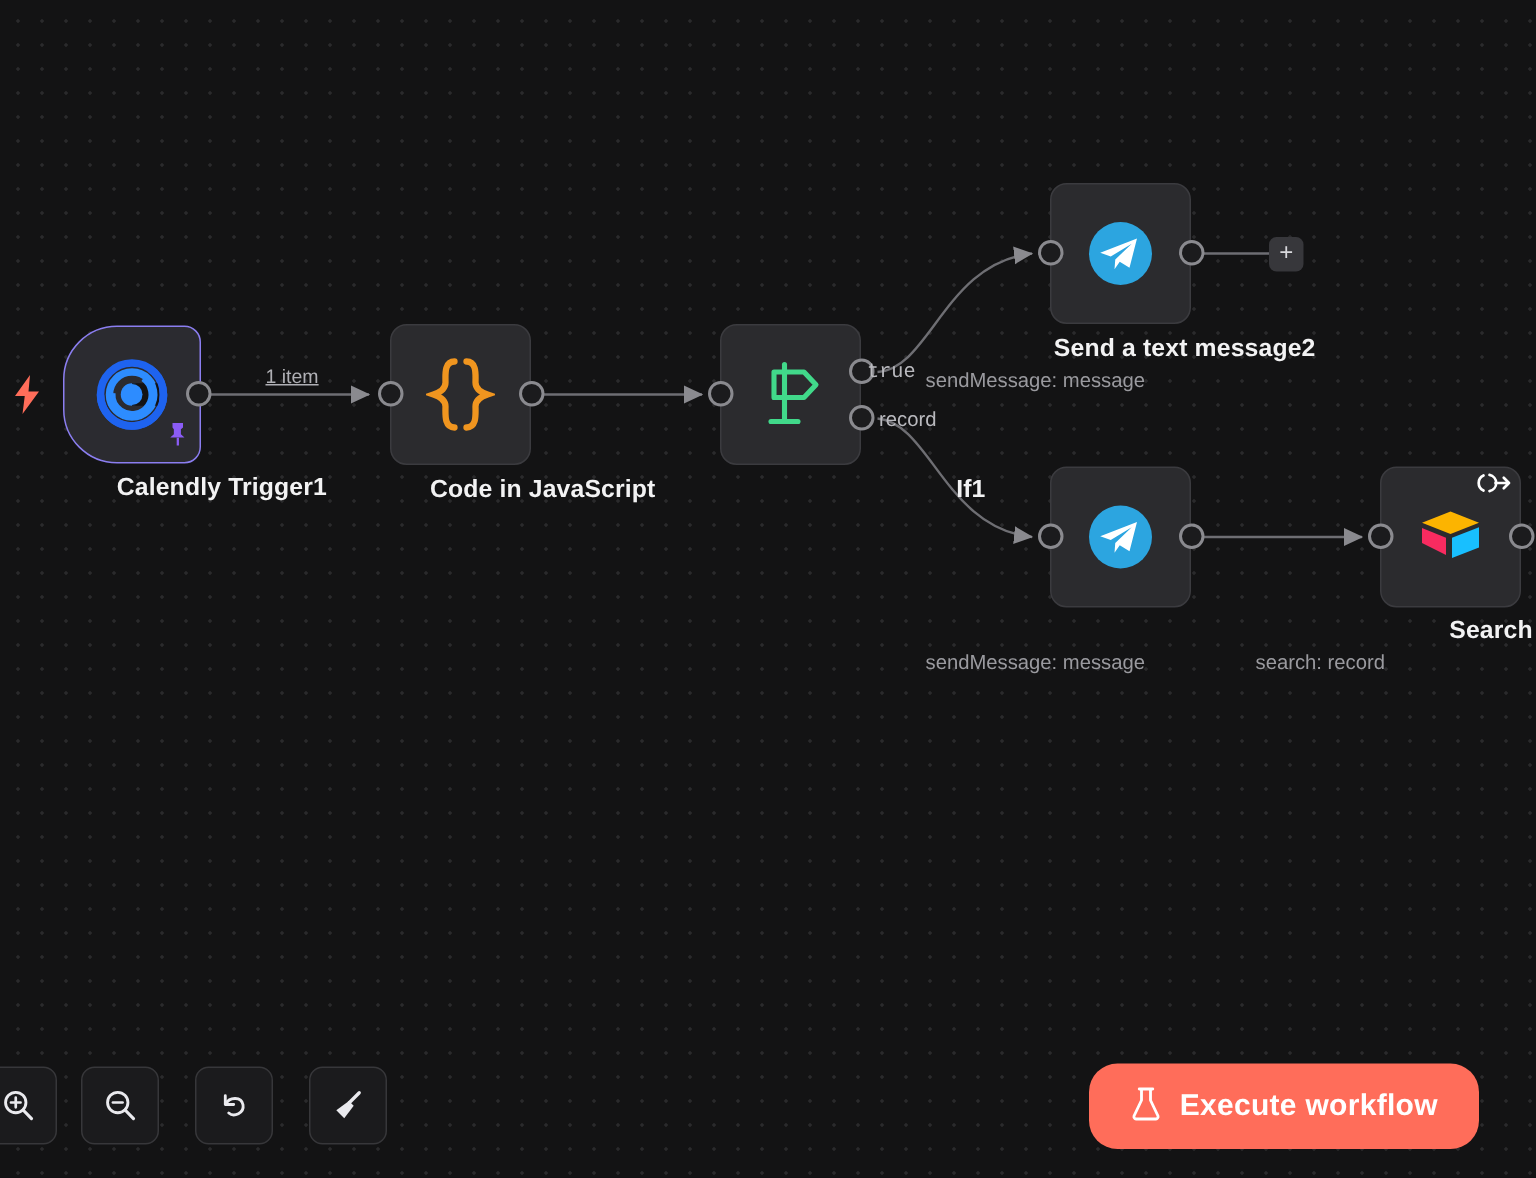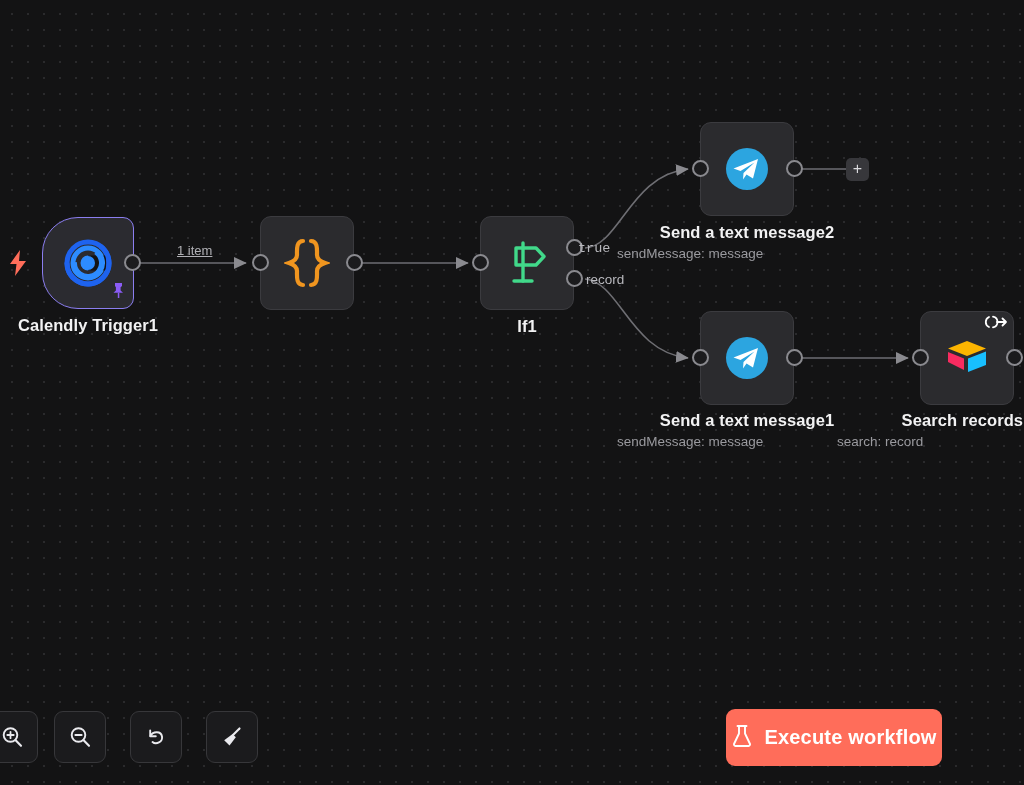--- a/index.html
+++ b/index.html
@@ -30,21 +30,21 @@
   }
   .node.trigger {
     border-radius: 36px 11px 11px 36px;
     border: 1.5px solid #8b7ef0;
     background: #2b2b30;
     width: 92px; height: 92px;
   }
   .node-title {
     position: absolute;
     width: 260px;
-    text-align: center;
+    text-align: right;
     color: #f2f2f3;
     font-size: 16.5px;
     font-weight: 700;
     letter-spacing: .1px;
     white-space: nowrap;
   }
   .node-sub {
     position: absolute;
     width: 260px;
     color: #9a9a9f;
@@ -95,24 +95,24 @@
     position: absolute;
     width: 52px; height: 52px;
     background: #1b1b1d;
     border: 1px solid #37373a;
     border-radius: 9px;
     display: flex; align-items: center; justify-content: center;
   }
   #execute-btn {
     position: absolute;
     left: 726px; top: 709px;
-    width: 216px; height: 57px;
+    width: 260px; height: 57px;
     background: #ff6d5a;
     border: none;
-    border-radius: 9px;
+    border-radius: 19px;
     display: flex; align-items: center; justify-content: center;
     gap: 11px;
     cursor: pointer;
   }
   #execute-btn .lbl {
     color: #ffffff;
     font-size: 20px;
     font-weight: 700;
     letter-spacing: .2px;
   }
@@ -171,20 +171,21 @@
   <div class="edge-label" style="left:177px; top:243px;">1 item</div>
 
   <div class="node" style="left:260px; top:216px;">
     <svg width="46" height="50" viewBox="0 0 46 50">
       <path d="M19 3 C12 3 13 12 13 17 C13 22 8 24 5 25 C8 26 13 28 13 33 C13 38 12 47 19 47" fill="none" stroke="#f0951f" stroke-width="4.2" stroke-linecap="round"></path>
       <path d="M27 3 C34 3 33 12 33 17 C33 22 38 24 41 25 C38 26 33 28 33 33 C33 38 34 47 27 47" fill="none" stroke="#f0951f" stroke-width="4.2" stroke-linecap="round"></path>
     </svg>
   </div>
   <div class="port" style="left:252px; top:254px;"></div>
   <div class="port" style="left:346px; top:254px;"></div>
+  <div class="node-title" style="left:177px; top:317px;">Code in JavaScript</div>
 
   <div class="node" style="left:480px; top:216px;">
     <svg width="48" height="48" viewBox="0 0 48 48">
       <path d="M13 9 H33 L41 17.5 L33 26 H13 Z" fill="none" stroke="#41d98a" stroke-width="3.4" stroke-linejoin="round"></path>
       <path d="M20 4 V42" stroke="#41d98a" stroke-width="3.4" stroke-linecap="round"></path>
       <path d="M11 42 H29" stroke="#41d98a" stroke-width="3.4" stroke-linecap="round"></path>
     </svg>
   </div>
   <div class="port" style="left:472px; top:254px;"></div>
   <div class="port" style="left:566px; top:239px;"></div>
@@ -206,21 +207,20 @@
   <div class="node-sub" style="left:617px; top:246px;">sendMessage: message</div>
 
   <div class="node" style="left:700px; top:311px;">
     <svg width="48" height="48" viewBox="0 0 48 48">
       <circle cx="24" cy="24" r="21" fill="#2ca5e0"></circle>
       <path d="M35 14 L10.5 23.5 L17.5 26 L31.5 17.5 L20.5 28 L20 34.5 L23.5 29.5 L30 33.5 Z" fill="#ffffff"></path>
     </svg>
   </div>
   <div class="port" style="left:692px; top:349px;"></div>
   <div class="port" style="left:786px; top:349px;"></div>
-  <div class="node-title" style="left:617px; top:411px;">Send a text message1</div>
   <div class="node-sub" style="left:617px; top:434px;">sendMessage: message</div>
 
   <div class="node" style="left:920px; top:311px;">
     <svg width="46" height="42" viewBox="0 0 46 42">
       <path d="M23 4 L42 11.5 L23 19 L4 11.5 Z" fill="#fcb400"></path>
       <path d="M4 15 L20 21.5 L20 33 L4 25 Z" fill="#f82b60"></path>
       <path d="M24 21.5 L42 14.5 L42 28 L24 35 Z" fill="#18bfff"></path>
     </svg>
     <span style="position:absolute; right:4px; top:3px;">
       <svg width="26" height="14" viewBox="0 0 26 14">

